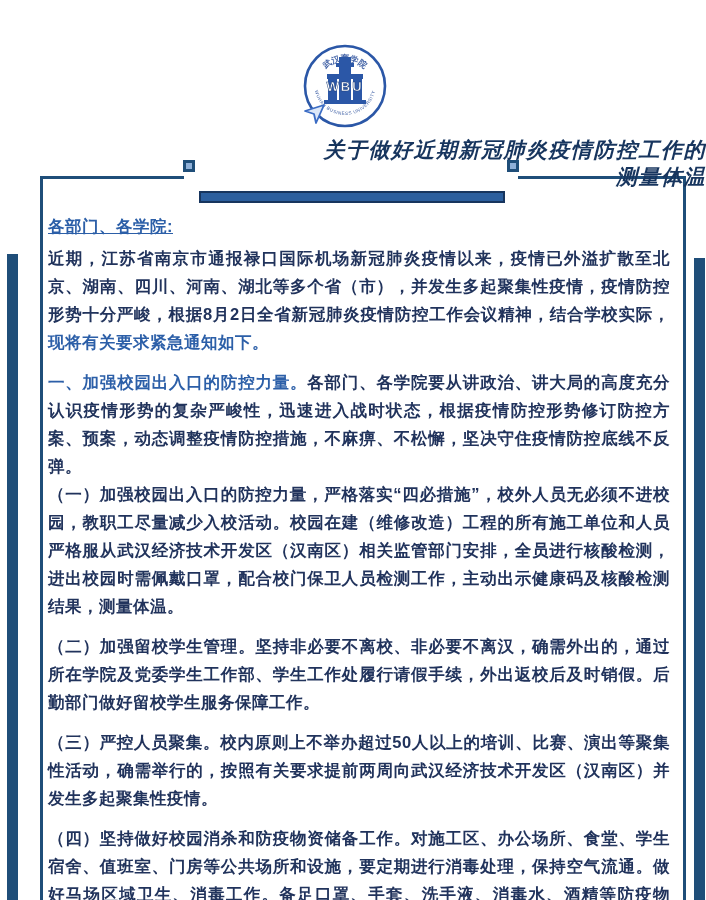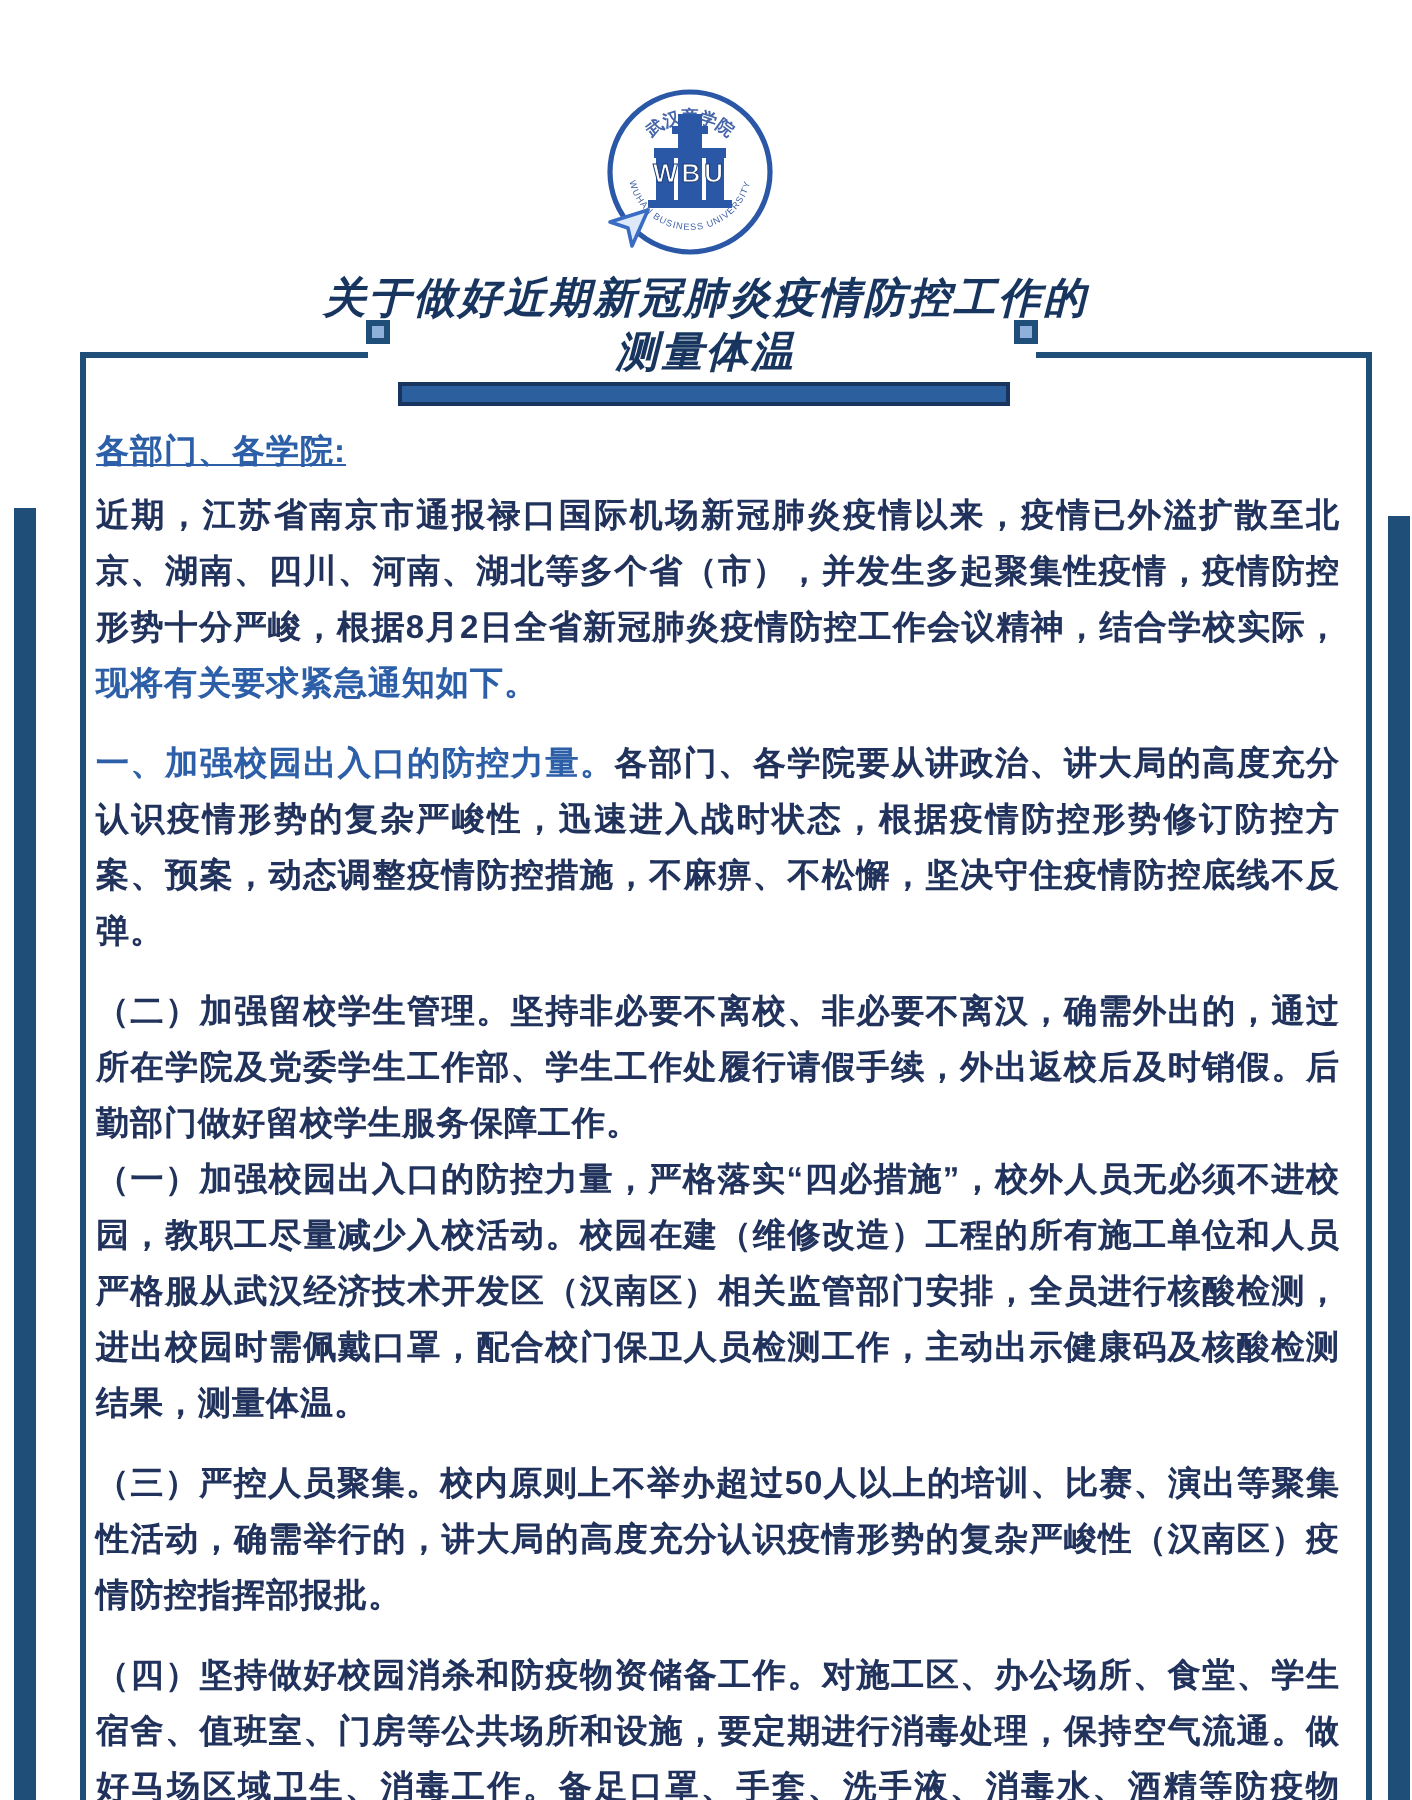--- a/index.html
+++ b/index.html
@@ -5,21 +5,21 @@
   html,body{margin:0;padding:0;}
   body{
     width:706px;height:900px;position:relative;overflow:hidden;
     background:#ffffff;
     font-family:"Liberation Sans","DejaVu Sans",sans-serif;
   }
   
   .logo{position:absolute;left:303px;top:44px;width:84px;height:84px;}
   .cursor{position:absolute;left:303px;top:101px;width:26px;height:26px;}
   
-  .title-block{position:absolute;left:0;top:136px;width:706px;text-align:center;z-index:3;}
+  .title-block{position:absolute;left:0;top:136px;width:706px;text-align:right;z-index:3;}
   .title-line{
     font-size:21px;line-height:27px;font-weight:900;font-style:italic;
     color:#17355e;letter-spacing:1.5px;
   }
   .title-underbar{
     position:absolute;left:199px;top:191px;width:302px;height:8px;
     background:#2c5f9e;border:2px solid #17355e;z-index:3;
   }
   .deco-square{
     position:absolute;width:6px;height:6px;border:3px solid #1f4e79;
@@ -104,17 +104,17 @@
 <div class="side-bar right"></div>
 
 <div class="content">
   <p class="salutation">各部门、各学院:</p>
 
   <p class="intro"><span>近期，江苏省南京市通报禄口国际机场新冠肺炎疫情以来，疫情已外溢扩散至北京、湖南、四川、河南、湖北等多个省（市），并发生多起聚集性疫情，疫情防控形势十分严峻，根据8月2日全省新冠肺炎疫情防控工作会议精神，结合学校实际，</span><span class="hl">现将有关要求紧急通知如下。</span></p>
 
   <p class="sec1"><span class="sec-heading">一、加强校园出入口的防控力量。</span><span>各部门、各学院要从讲政治、讲大局的高度充分认识疫情形势的复杂严峻性，迅速进入战时状态，根据疫情防控形势修订防控方案、预案，动态调整疫情防控措施，不麻痹、不松懈，坚决守住疫情防控底线不反弹。</span></p>
 
 
+  <p class="measure first">（一）加强校园出入口的防控力量，严格落实“四必措施”，校外人员无必须不进校园，教职工尽量减少入校活动。校园在建（维修改造）工程的所有施工单位和人员严格服从武汉经济技术开发区（汉南区）相关监管部门安排，全员进行核酸检测，进出校园时需佩戴口罩，配合校门保卫人员检测工作，主动出示健康码及核酸检测结果，测量体温。</p>
   <p class="measure">（二）加强留校学生管理。坚持非必要不离校、非必要不离汉，确需外出的，通过所在学院及党委学生工作部、学生工作处履行请假手续，外出返校后及时销假。后勤部门做好留校学生服务保障工作。</p>
-  <p class="measure first">（一）加强校园出入口的防控力量，严格落实“四必措施”，校外人员无必须不进校园，教职工尽量减少入校活动。校园在建（维修改造）工程的所有施工单位和人员严格服从武汉经济技术开发区（汉南区）相关监管部门安排，全员进行核酸检测，进出校园时需佩戴口罩，配合校门保卫人员检测工作，主动出示健康码及核酸检测结果，测量体温。</p>
-  <p class="measure">（三）严控人员聚集。校内原则上不举办超过50人以上的培训、比赛、演出等聚集性活动，确需举行的，讲大局的高度充分认识疫情形势的复杂严峻性（汉南区）疫情防控指挥部报批。</p>
+  <p class="measure">（三）严控人员聚集。校内原则上不举办超过50人以上的培训、比赛、演出等聚集性活动，确需举行的，按照有关要求提前两周向武汉经济技术开发区（汉南区）并发生多起聚集性疫情。</p>
   <p class="measure">（四）坚持做好校园消杀和防疫物资储备工作。对施工区、办公场所、食堂、学生宿舍、值班室、门房等公共场所和设施，要定期进行消毒处理，保持空气流通。做好马场区域卫生、消毒工作。备足口罩、手套、洗手液、消毒水、酒精等防疫物资。</p>
 </div>
 
 </body></html>

